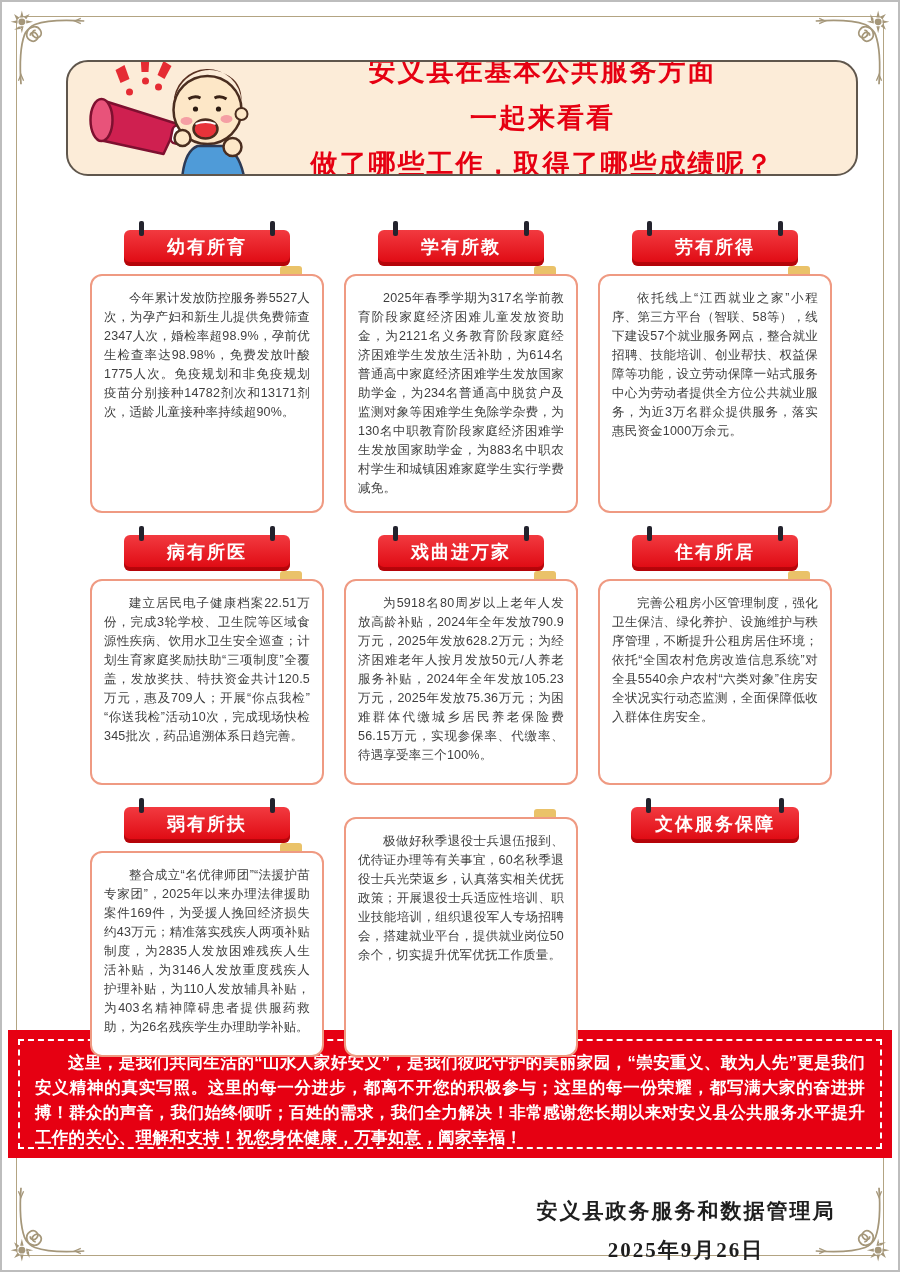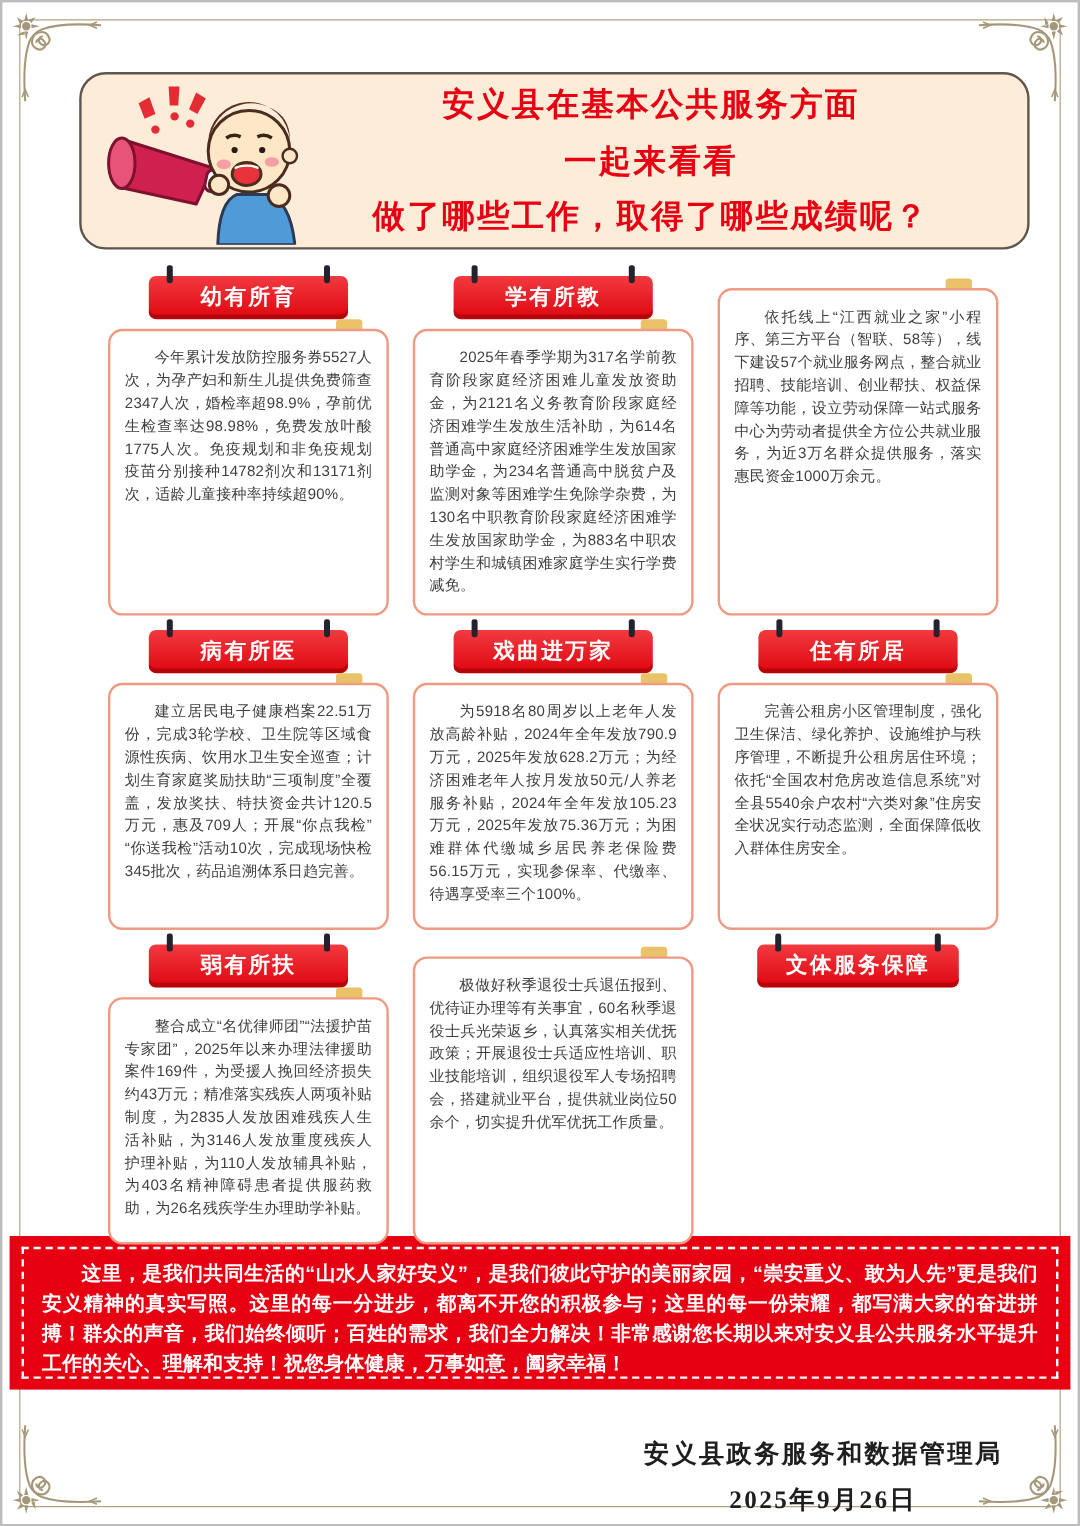--- a/index.html
+++ b/index.html
@@ -15,33 +15,33 @@
     border:1px solid #b3a483; border-radius:6px; pointer-events:none;
   }
   .corner { position:absolute; width:78px; height:78px; }
   .corner.tl { top:6px;  left:6px; }
   .corner.tr { top:6px;  right:6px;  transform:rotate(90deg); }
   .corner.br { bottom:6px; right:6px; transform:rotate(180deg); }
   .corner.bl { bottom:6px; left:6px;  transform:rotate(270deg); }
 
   
   .header {
-    position:absolute; top:58px; left:64px; width:792px; height:148px;
+    position:absolute; top:58px; left:64px; width:792px; height:116px;
     background:#fcecd8; border:2px solid #5f564c; border-radius:22px;
     display:flex; align-items:center; overflow:hidden;
   }
   .mascot { flex:0 0 185px; height:140px; margin-left:10px; }
   .title-block {
     flex:1; text-align:center; color:#e60012; font-weight:bold;
     font-size:27px; line-height:1.72; letter-spacing:2px; padding-right:34px;
   }
 
   
   .grid { position:absolute; top:228px; left:70px; width:760px; }
-  .row { display:grid; grid-template-columns:repeat(3,1fr); column-gap:20px; margin-bottom:12px;padding-left:18px; }
+  .row { display:grid; grid-template-columns:repeat(3,1fr); column-gap:20px; margin-bottom:22px;padding-left:18px; }
   .unit { display:flex; flex-direction:column; }
   .banner-wrap { text-align:center; height:34px; }
   .banner {
     position:relative; display:inline-block; min-width:166px; padding:5px 24px 7px;
     background:linear-gradient(#f23a40,#de060f); border-radius:6px;
     box-shadow:inset 0 -4px 0 rgba(130,0,0,.45);
     color:#fff; font-size:18px; font-weight:bold; letter-spacing:2px;
   }
   .pin {
     position:absolute; top:-9px; width:5px; height:15px;
@@ -195,20 +195,21 @@
       <div class="unit">
         <div class="banner-wrap"><span class="banner"><span class="pin l"></span><span class="pin r"></span><span>学有所教</span></span></div>
         <div class="card-wrap">
             <span class="tab"></span>
           <div class="card">
               <p>2025年春季学期为317名学前教育阶段家庭经济困难儿童发放资助金，为2121名义务教育阶段家庭经济困难学生发放生活补助，为614名普通高中家庭经济困难学生发放国家助学金，为234名普通高中脱贫户及监测对象等困难学生免除学杂费，为130名中职教育阶段家庭经济困难学生发放国家助学金，为883名中职农村学生和城镇困难家庭学生实行学费减免。</p>
             </div>
         </div>
       </div>
       <div class="unit">
+        <div class="banner-wrap"><span class="banner"><span class="pin l"></span><span class="pin r"></span><span>劳有所得</span></span></div>
         <div class="card-wrap">
             <span class="tab"></span>
           <div class="card">
               <p>依托线上“江西就业之家”小程序、第三方平台（智联、58等），线下建设57个就业服务网点，整合就业招聘、技能培训、创业帮扶、权益保障等功能，设立劳动保障一站式服务中心为劳动者提供全方位公共就业服务，为近3万名群众提供服务，落实惠民资金1000万余元。</p>
             </div>
         </div>
       </div>
     </div>
     <div class="row">
       <div class="unit">

